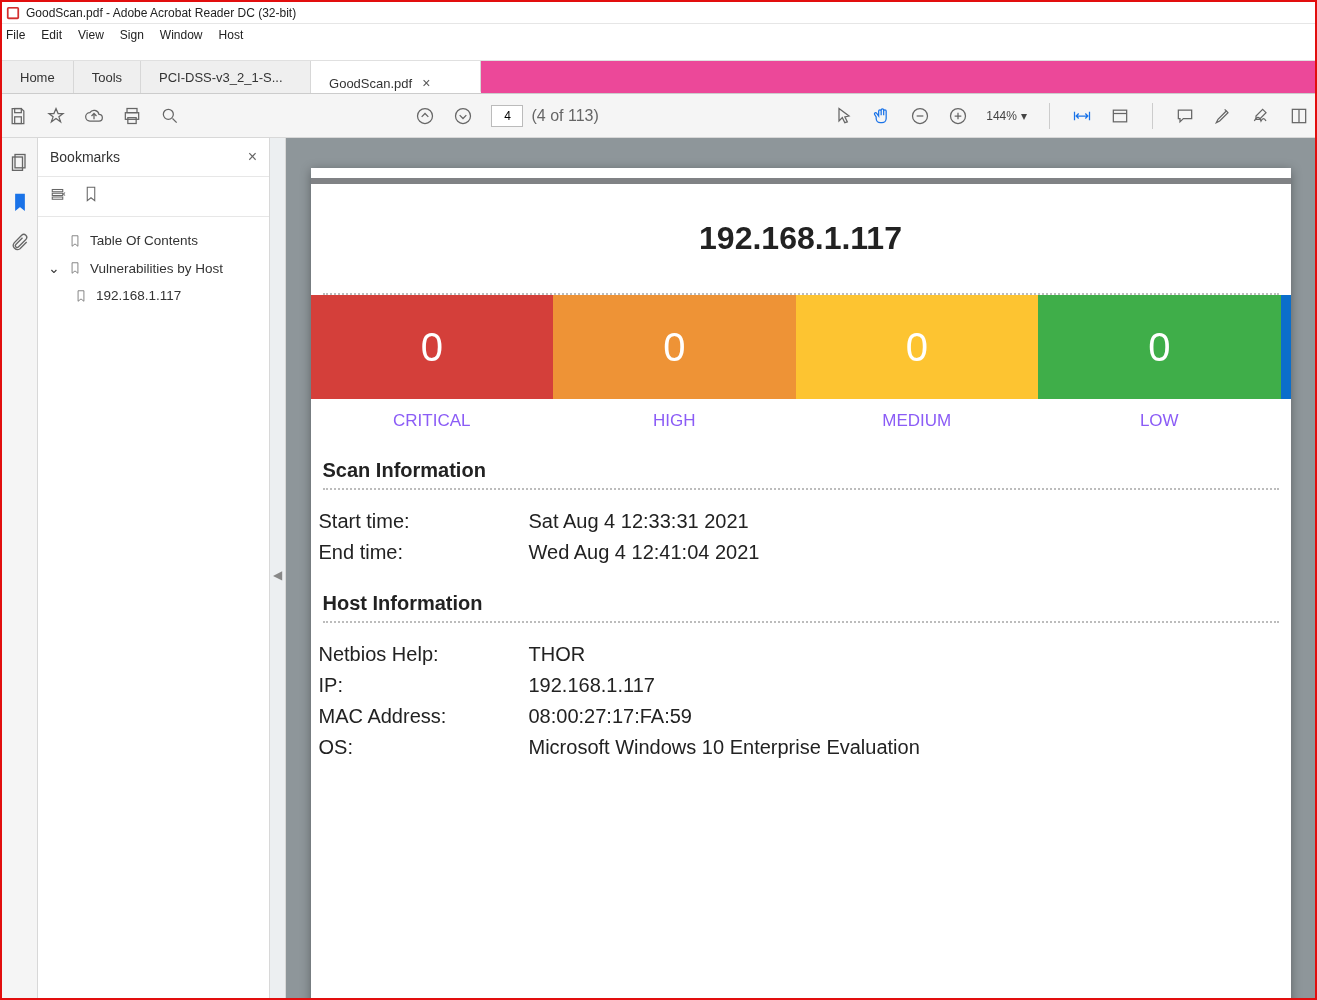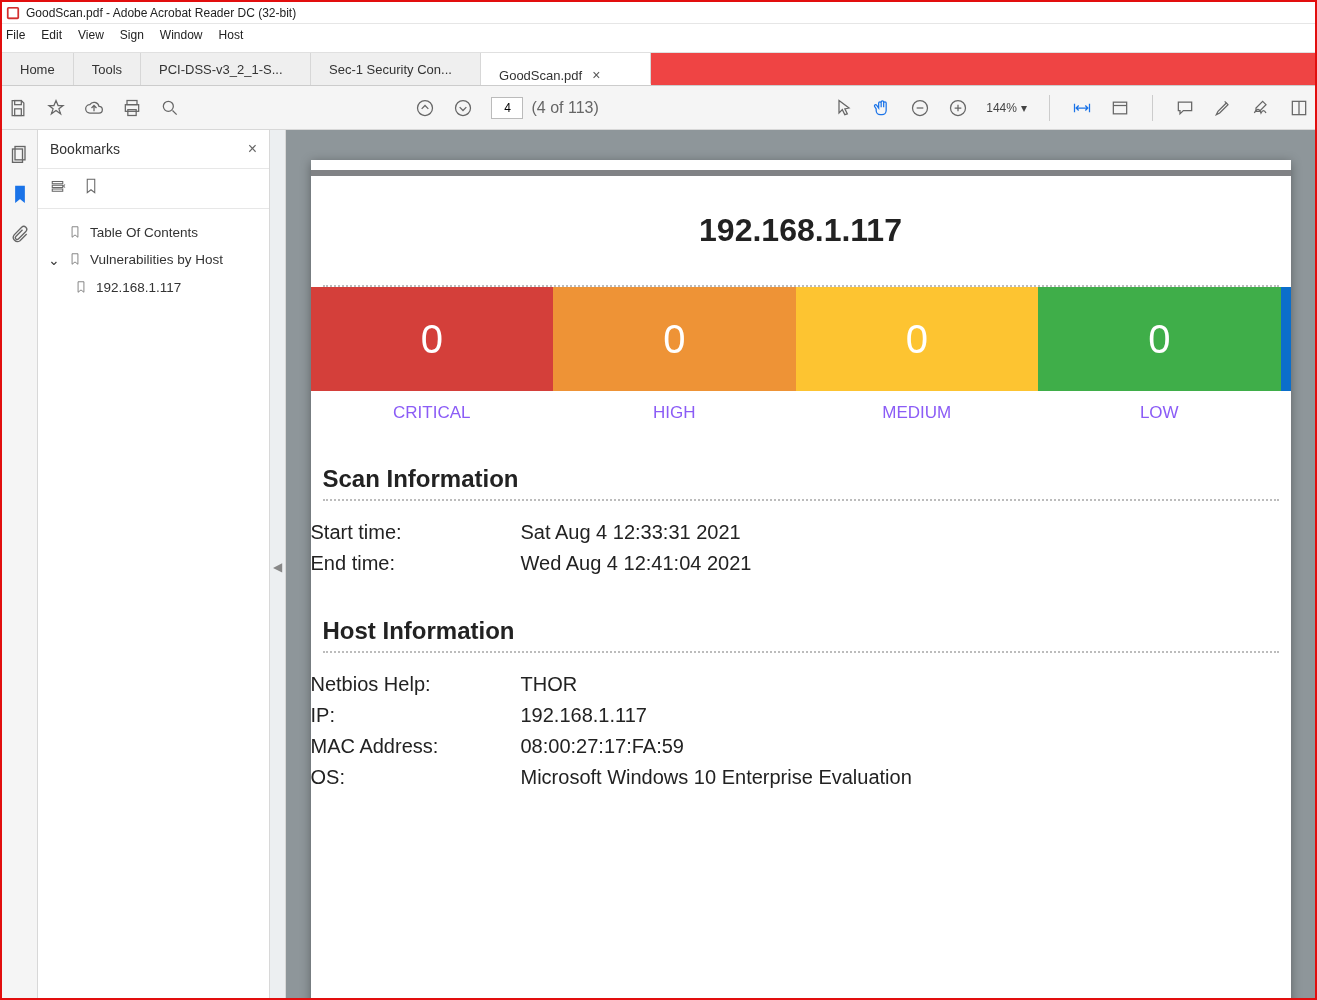--- a/index.html
+++ b/index.html
@@ -18,29 +18,29 @@
   
   .titlebar {
     display:flex; align-items:center; gap:6px;
     height:22px; padding:8px 4px;
     background:#fff; border-bottom:1px solid #e6e6e6;
     font-size:12px; color:#222;
   }
   .titlebar .pdf-icon { width:14px; height:14px; }
   
   .menubar {
-    display:flex; gap:16px; padding:2px 8px 8px 4px;
+    display:flex; gap:16px; padding:2px 8px 16px 4px;
     font-size:12px; color:#222; background:#fff;
     border-bottom:1px solid #e0e0e0;
   }
   .menubar span { padding:2px 0; }
   
   .tabbar {
     display:flex; align-items:stretch;
-    background:#ef4444; border-bottom:1px solid #ccc;
+    background:#ec4899; border-bottom:1px solid #ccc;
     height:33px;
   }
   .tabbar .tab {
     display:flex; align-items:center; gap:10px;
     padding:0 18px; border-right:1px solid #d7d7d7;
     font-size:13px; color:#333; height:100%;
   }
   .tabbar .tab.static { background:#efefef; font-weight:400; }
   .tabbar .tab.doc { min-width:170px; background:#efefef;}
   .tabbar .tab.active { background:#fff; border-bottom:2px solid #fff; margin-bottom:-1px;align-items:flex-end;}
@@ -76,21 +76,21 @@
   }
   .bookpanel .bp-head{
     display:flex; align-items:center; justify-content:space-between;
     padding:10px 12px; font-size:14px; color:#333; border-bottom:1px solid #e7e7e7;
   }
   .bookpanel .bp-tools{
     display:flex; gap:14px; padding:8px 12px 10px; border-bottom:1px solid #e7e7e7;
   }
   .bookpanel .bp-tools svg{width:18px; height:18px; stroke:#666; fill:none; stroke-width:1.4;}
   .bookpanel .bp-list{ padding:10px 6px; font-size:13.5px; color:#333;}
-  .bm-row{ display:flex; align-items:flex-start; gap:8px; padding:6px 4px;}
+  .bm-row{ display:flex; align-items:center; gap:8px; padding:6px 4px;}
   .bm-row.nested{ padding-left:30px;}
   .bm-row svg{ width:14px; height:14px; stroke:#777; fill:none; stroke-width:1.5;}
   .bm-carrot{ width:12px; display:inline-flex; justify-content:center;}
   
   .gutter{ width:16px; background:#eceff1; border-right:1px solid #d8d8d8; position:relative;}
   .gutter .handle{ position:absolute; left:3px; top:430px; color:#888; font-size:12px;}
   
   .docview{ flex:1; background:#8e969a; padding-top:30px; overflow:auto; display:flex; justify-content:center;}
   .page{
     background:#fff; width:980px; min-height:910px; box-shadow:0 2px 10px rgba(0,0,0,.35);
@@ -102,22 +102,22 @@
   .sevbar{ display:flex; height:104px; margin:0 0 4px 0;}
   .sevcell{ flex:1; color:#fff; font-size:40px; font-family:Arial,sans-serif; display:flex; align-items:center; justify-content:center;}
   .sevcell.crit{ background:#d43f3a;}
   .sevcell.high{ background:#ee9336;}
   .sevcell.med { background:#fdc431; }
   .sevcell.low { background:#3fae49;}
   .sevcell.info{ background:#0b6ecb; flex:0 0 10px; }
   .sevlabels{ display:flex; text-align:center; font-family:Arial,sans-serif; font-size:17px; color:#8b5cf6; margin-top:12px;}
   .sevlabels span{ flex:1;}
   .sevlabels .tiny{ flex:0 0 10px;}
-  .sect-title{ font-family:Arial,sans-serif; font-size:24px; font-weight:700; color:#222; margin:42px 12px 6px;}
-  .kv{ display:flex; font-family:Arial,sans-serif; font-size:20px; color:#222; margin:8px 0;}
+  .sect-title{ font-family:Arial,sans-serif; font-size:20px; font-weight:700; color:#222; margin:28px 12px 6px;}
+  .kv{ display:flex; font-family:Arial,sans-serif; font-size:20px; color:#222; margin:8px 8px;}
   .kv .k{ width:210px;}
   .block-divider{ border:0; border-top:2px dotted #bcbcbc; margin:6px 12px 20px;}
 </style>
 </head>
 <body>
 
 <div class="titlebar">
   <svg class="pdf-icon" viewBox="0 0 16 16">
       <rect x="1" y="1" width="14" height="14" rx="2" fill="#d32f2f"></rect>
       <rect x="3" y="3" width="10" height="10" fill="#fff"></rect>
@@ -136,23 +136,20 @@
 
 <div class="tabbar">
   <div class="tab static">
       <span>Home</span>
     </div>
   <div class="tab static">
       <span>Tools</span>
     </div>
   <div class="tab doc">
       <span>PCI-DSS-v3_2_1-S...</span>
-    </div>
-  <div class="tab doc">
-      <span>Sec-1 Security Con...</span>
     </div>
   <div class="tab doc active">
     <span>GoodScan.pdf</span>
     <span class="close">×</span>
   </div>
 </div>
 
 <div class="maintool">
   <div class="toolgroup">
     <span class="ico">

